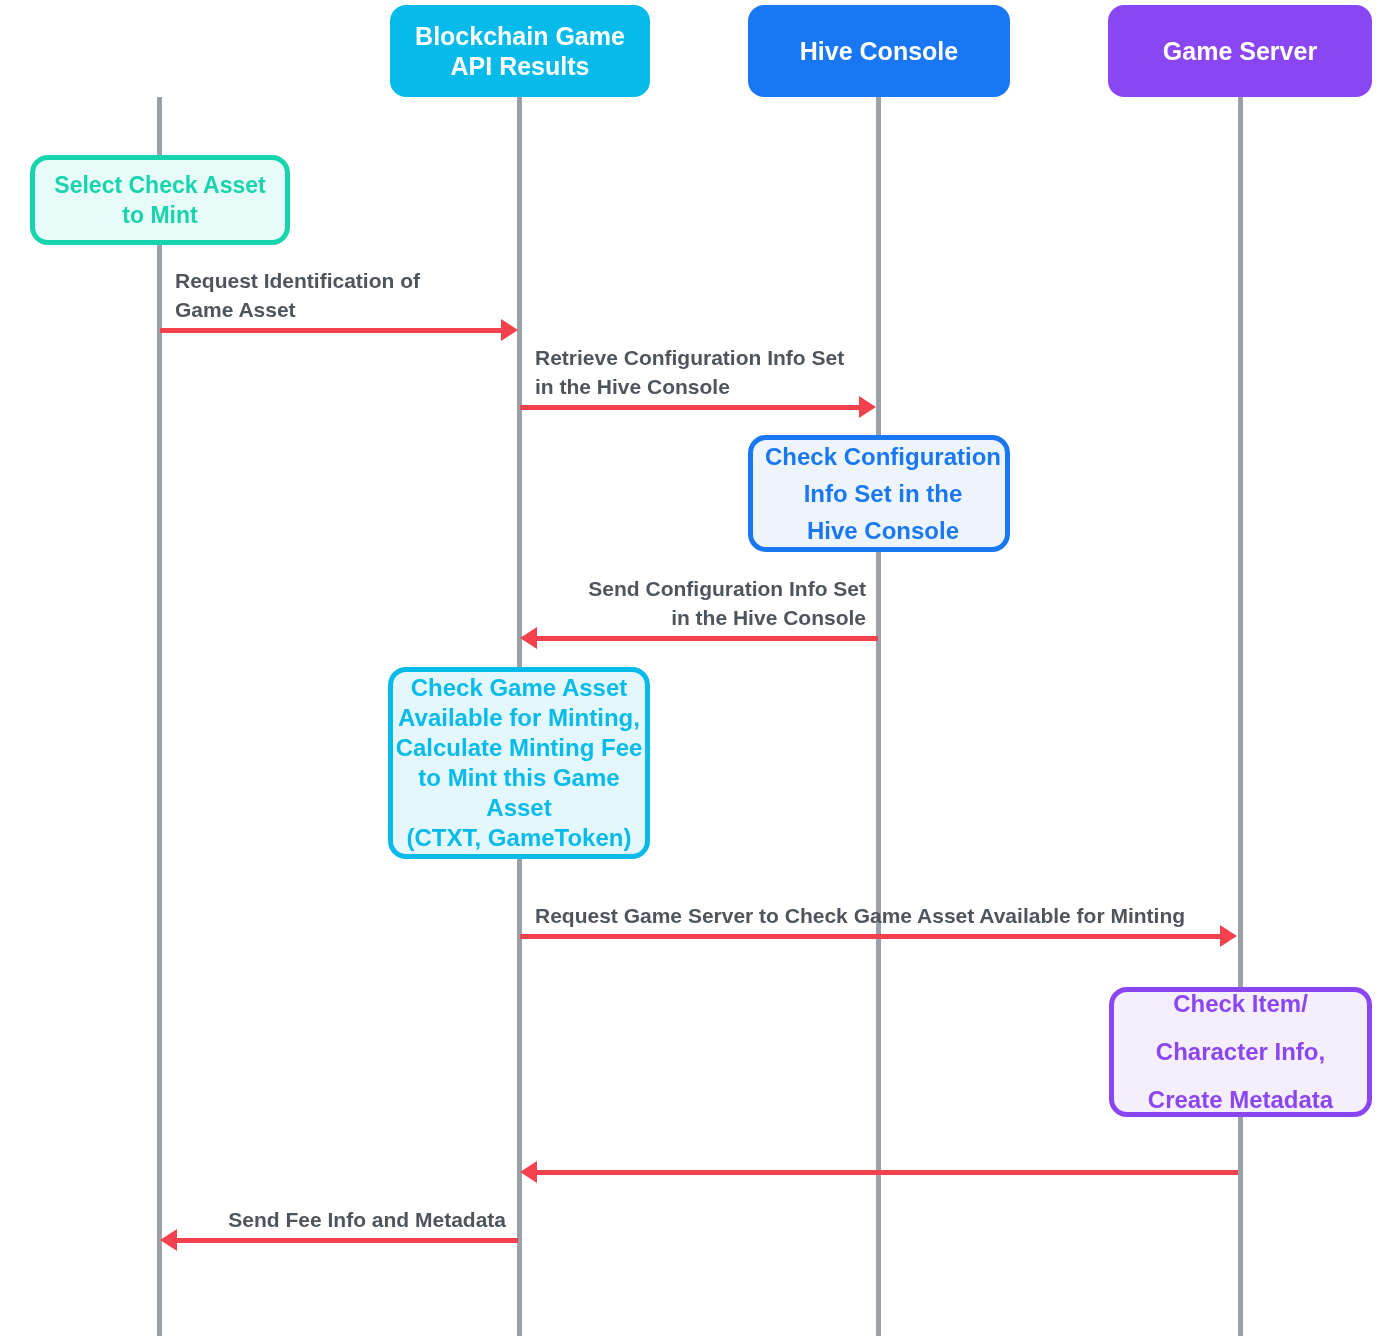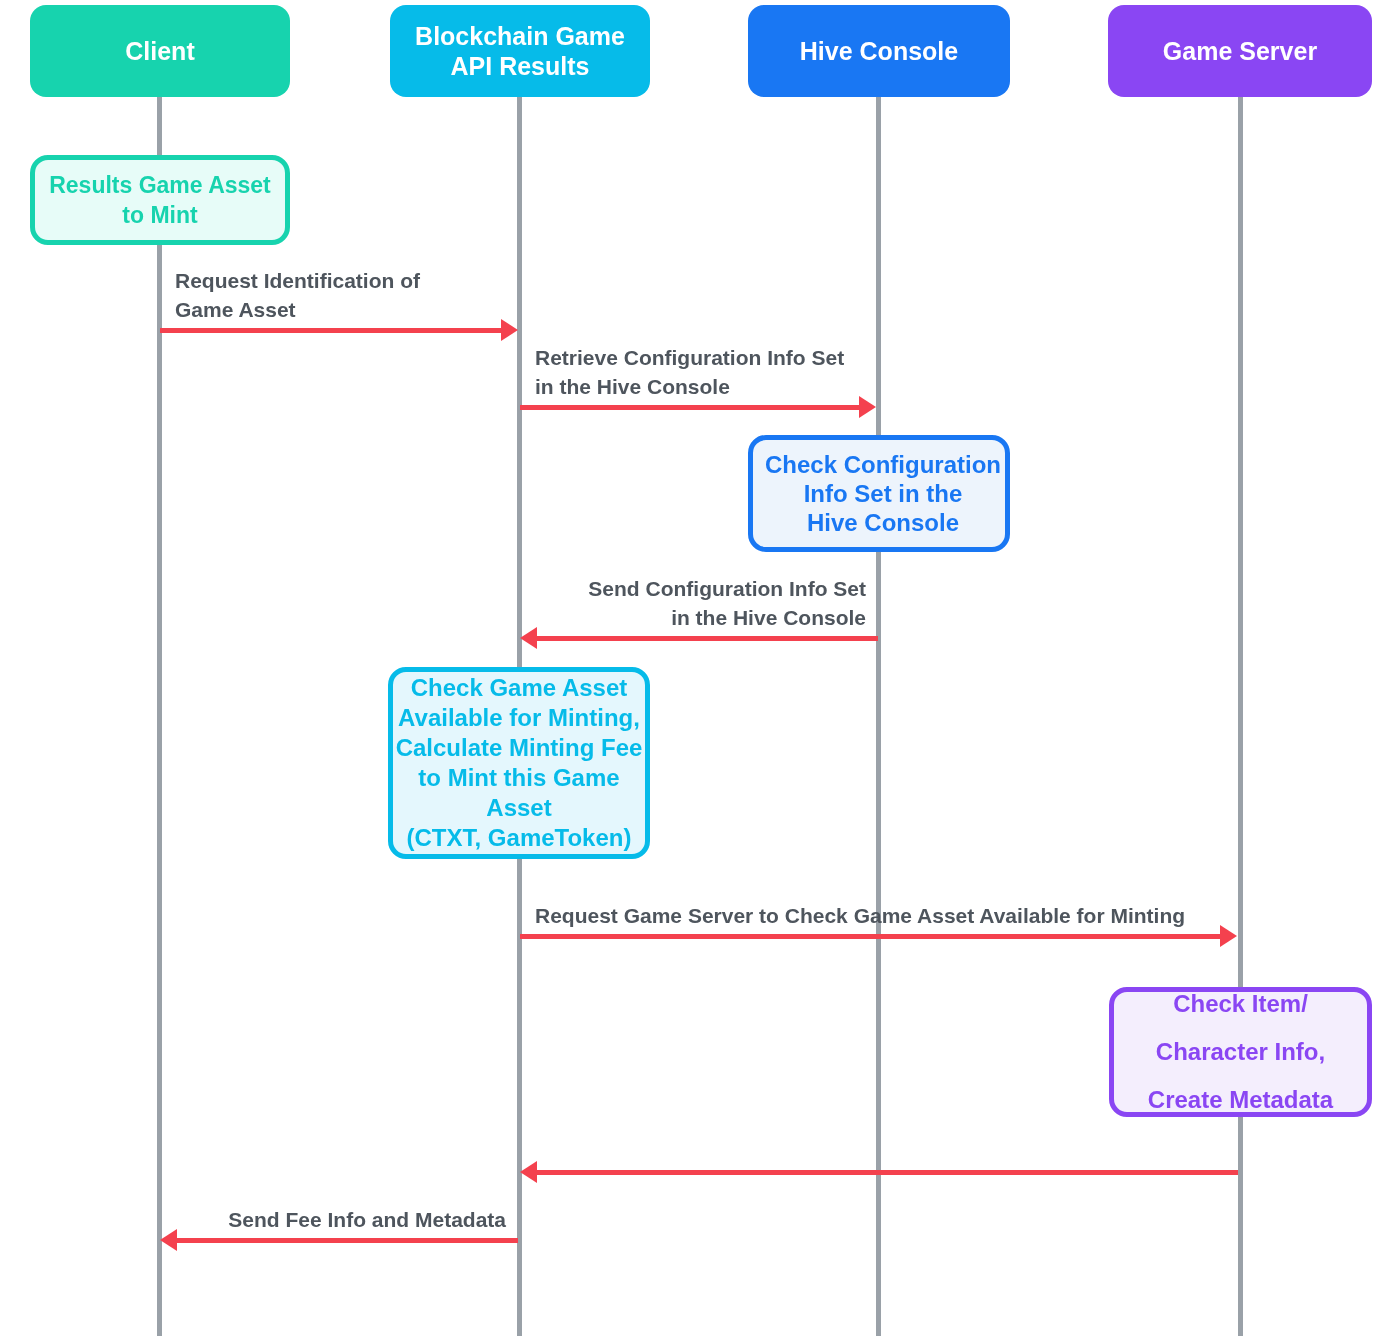--- a/index.html
+++ b/index.html
@@ -29,21 +29,21 @@
   #actor-game{left:1108px; width:264px; background:var(--purple);}
 
   
   .note{position:absolute; z-index:2; border-radius:18px; border-style:solid; border-width:5px;
         display:flex; align-items:center; justify-content:center; text-align:center; font-weight:700;}
   #note-select{left:30px; top:155px; width:260px; height:90px;
                background:var(--teal-bg); border-color:var(--teal); color:var(--teal);
                font-size:23px; line-height:30px;}
   #note-checkconfig{left:748px; top:435px; width:262px; height:117px;
                background:var(--blue-bg); border-color:var(--blue); color:var(--blue);
-               font-size:24px; line-height:29px;padding-left:8px;}
+               font-size:24px; line-height:37px;padding-left:8px;}
   #note-checkasset{left:388px; top:667px; width:262px; height:192px;
                background:var(--cyan-bg); border-color:var(--cyan); color:var(--cyan);
                font-size:24px; line-height:30px;}
   #note-checkitem{left:1109px; top:987px; width:263px; height:130px;
                background:var(--purple-bg); border-color:var(--purple); color:var(--purple);
                font-size:24px; line-height:48px;}
 
   
   .arrow{position:absolute; height:5px; background:var(--arrow-red); z-index:1;}
   .arrow.right::after{content:""; position:absolute; right:-17px; top:-9px; width:0; height:0;
@@ -71,36 +71,33 @@
 </head>
 <body>
 
 <div class="canvas">
 
   <div class="lifeline" id="ll-client"></div>
   <div class="lifeline" id="ll-api"></div>
   <div class="lifeline" id="ll-hive"></div>
   <div class="lifeline" id="ll-game"></div>
 
-  <div class="actor" id="actor-client">
-    <span class="prelines">Client</span>
-  </div>
   <div class="actor" id="actor-api">
     <span class="prelines">Blockchain Game
 API Results</span>
   </div>
   <div class="actor" id="actor-hive">
     <span class="prelines">Hive Console</span>
   </div>
   <div class="actor" id="actor-game">
     <span class="prelines">Game Server</span>
   </div>
 
   <div class="note" id="note-select">
-    <span class="prelines">Results Game Asset
+    <span class="prelines">Select Check Asset
 to Mint</span>
   </div>
   <div class="note" id="note-checkconfig">
     <span class="prelines">Check Configuration
 Info Set in the
 Hive Console</span>
   </div>
   <div class="note" id="note-checkasset">
     <span class="prelines">Check Game Asset
 Available for Minting,

